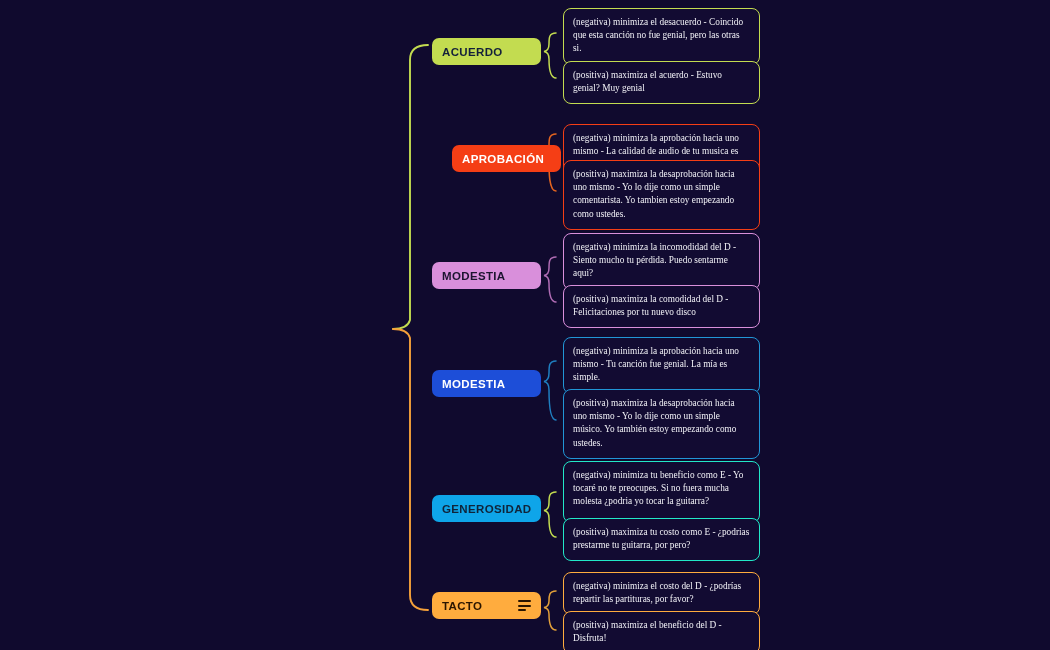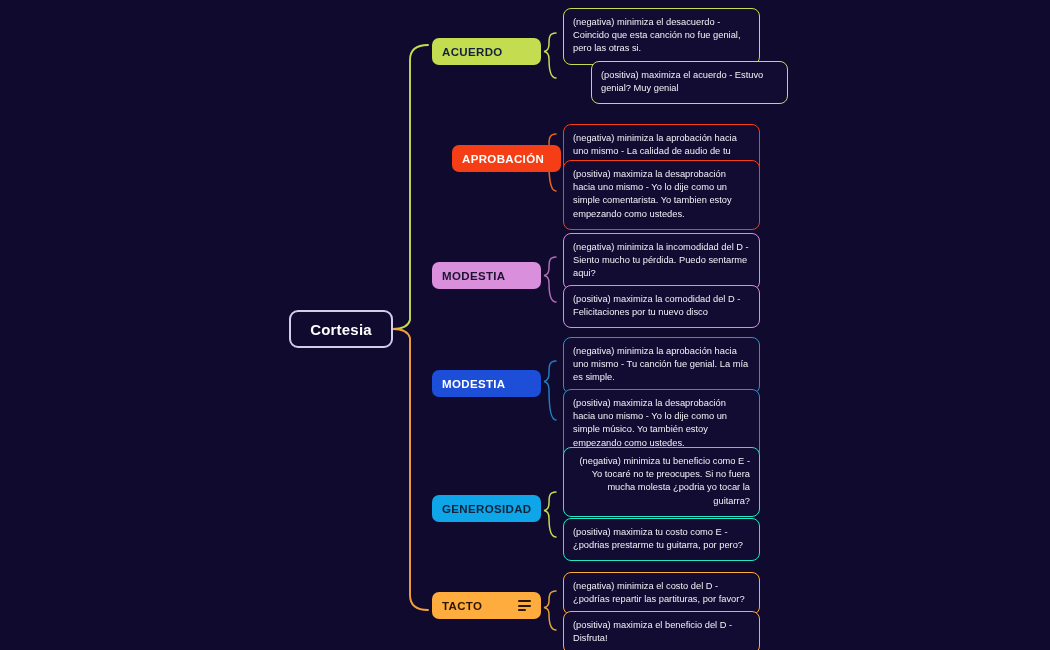--- a/index.html
+++ b/index.html
@@ -89,20 +89,21 @@
   
   .note-card {
     position: absolute;
     left: 563px;
     width: 197px;
     border: 1.4px solid #888;
     border-radius: 8px;
     background: #120b32;
     box-sizing: border-box;
     padding: 7px 9px 8px 9px;
+    font-family: Liberation Serif, serif;
   }
   .note-text {
     color: #f2f2f7;
     font-size: 9.3px;
     line-height: 1.42;
     display: block;
     white-space: pre-line;
   }
 </style>
 </head>
@@ -128,32 +129,29 @@
     <path stroke="#1f7fc0" stroke-width="1.5" d="M 556 361 C 549 361, 549 366, 549 373 C 549 379, 547 381, 544 381.5
              C 547 382, 549 384, 549 390 C 549 399, 549 420, 556 420"></path>
 
     <path stroke="#c3dc50" stroke-width="1.5" d="M 556 492 C 549 492, 549 497, 549 503 C 549 508, 547 510, 544 510.5
              C 547 511, 549 513, 549 518 C 549 524, 549 537, 556 537"></path>
 
     <path stroke="#e2a03a" stroke-width="1.5" d="M 556 591 C 549 591, 549 596, 549 601 C 549 605, 547 607, 544 607.5
              C 547 608, 549 610, 549 614 C 549 619, 549 630, 556 630"></path>
   </svg>
 
-  <div class="root-node">
-    <span class="root-label">Cortesia</span>
-  </div>
 
   <div id="branch-layer">
       <div class="cat-pill" style="top: 38px; background: rgb(195, 220, 80);">
         <span class="cat-label" style="color: rgb(20, 32, 58);">ACUERDO</span>
       </div>
       <div class="note-card" style="top: 8px; min-height: 50px; border-color: rgb(195, 220, 80);">
         <span class="note-text">(negativa) minimiza el desacuerdo - Coincido que esta canción no fue genial, pero las otras si.</span>
       </div>
-      <div class="note-card" style="top: 61px; min-height: 34px; border-color: rgb(195, 220, 80); margin-left: 28px;">
+      <div class="note-card" style="top: 61px; min-height: 34px; border-color: rgb(195, 220, 80);">
         <span class="note-text">(positiva) maximiza el acuerdo - Estuvo genial? Muy genial</span>
       </div>
       <div class="cat-pill" style="top: 145px; background: rgb(245, 62, 21); margin-left: 20px;">
         <span class="cat-label" style="color: rgb(255, 255, 255);">APROBACIÓN</span>
       </div>
       <div class="note-card" style="top: 124px; min-height: 48px; border-color: rgb(245, 62, 21);">
         <span class="note-text">(negativa) minimiza la aprobación hacia uno mismo - La calidad de audio de tu musica es buena. La mia es mínima</span>
       </div>
       <div class="note-card" style="top: 160px; min-height: 62px; border-color: rgb(245, 62, 21);">
         <span class="note-text">(positiva) maximiza la desaprobación hacia uno mismo - Yo lo dije como un simple comentarista. Yo tambien estoy empezando como ustedes.</span>
@@ -172,21 +170,21 @@
       </div>
       <div class="note-card" style="top: 337px; min-height: 48px; border-color: rgb(33, 150, 214);">
         <span class="note-text">(negativa) minimiza la aprobación hacia uno mismo - Tu canción fue genial. La mía es simple.</span>
       </div>
       <div class="note-card" style="top: 389px; min-height: 62px; border-color: rgb(33, 150, 214);">
         <span class="note-text">(positiva) maximiza la desaprobación hacia uno mismo - Yo lo dije como un simple músico. Yo también estoy empezando como ustedes.</span>
       </div>
       <div class="cat-pill" style="top: 495px; background: #0ea5e9;">
         <span class="cat-label" style="color: rgb(16, 36, 58);">GENEROSIDAD</span>
       </div>
-      <div class="note-card" style="top: 447px; min-height: 62px; border-color: rgb(34, 232, 200); text-align: right;">
+      <div class="note-card" style="top: 461px; min-height: 62px; border-color: rgb(34, 232, 200);">
         <span class="note-text">(negativa) minimiza tu beneficio como E - Yo tocaré no te preocupes. Si no fuera mucha molesta ¿podria yo tocar la guitarra?</span>
       </div>
       <div class="note-card" style="top: 518px; min-height: 38px; border-color: rgb(34, 232, 200);">
         <span class="note-text">(positiva) maximiza tu costo como E - ¿podrias prestarme tu guitarra, por pero?</span>
       </div>
       <div class="cat-pill" style="top: 592px; background: rgb(255, 172, 62);">
         <span class="cat-label" style="color: rgb(42, 21, 0);">TACTO</span>
         <span class="notes-icon">
           <i style="background: rgb(42, 21, 0);"></i>
           <i style="background: rgb(42, 21, 0);"></i>

